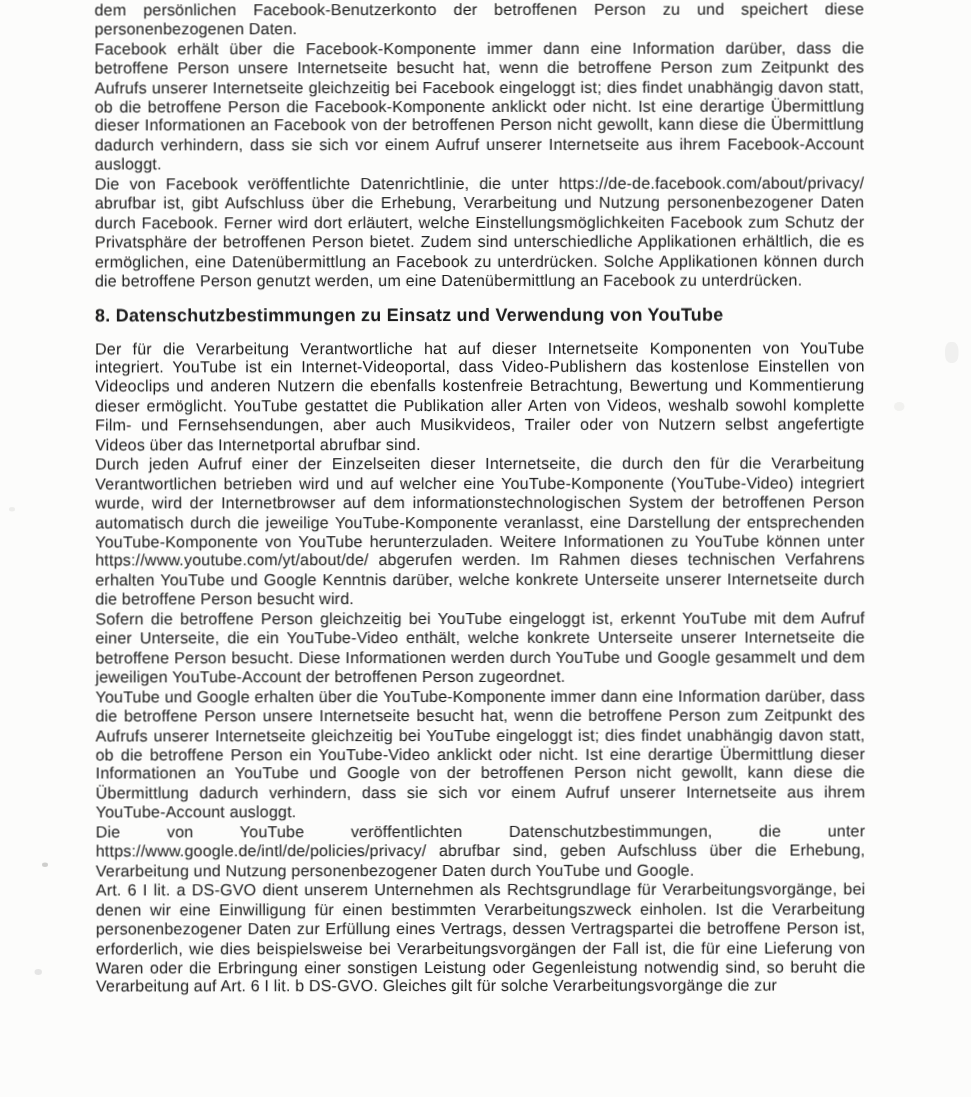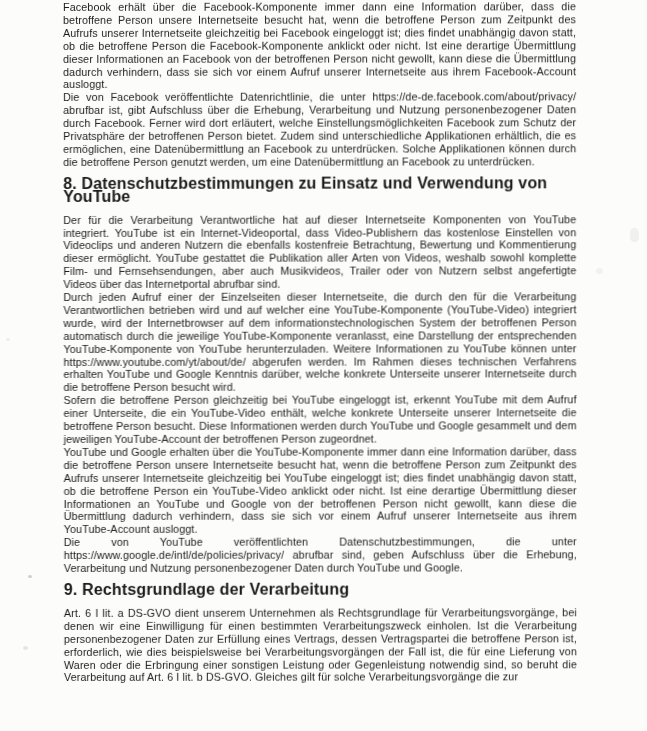--- a/index.html
+++ b/index.html
@@ -31,21 +31,21 @@
     text-align: justify;
     letter-spacing: 0.1px;
     hyphens: none;
     overflow-wrap: break-word;
     filter: blur(0.28px) contrast(1.02);
     transform: rotate(-0.08deg);
     transform-origin: top left;
   }
   .content p { margin: 0; }
   .content h2 {
-    font-size: 16px;
+    font-size: 12px;
     font-weight: bold;
     text-align: left;
     margin: 9px 0 10px 0;
     letter-spacing: 0.15px;
   }
   .speck {
     position: absolute;
     border-radius: 50%;
     pointer-events: none;
   }
@@ -53,29 +53,29 @@
   .speck-2 { left: 23px; top: 646px; width: 5px; height: 4px; background: rgba(150,150,148,0.22); }
   .speck-3 { left: 630px; top: 228px; width: 9px; height: 14px; background: rgba(190,190,186,0.18); border-radius: 40%; }
   .speck-4 { left: 596px; top: 268px; width: 7px; height: 6px; background: rgba(185,185,182,0.16); }
   .speck-5 { left: 6px; top: 338px; width: 4px; height: 3px; background: rgba(170,170,168,0.18); }
 </style>
 </head>
 <body>
 
 <div class="page">
   <main class="content">
+      <p>dem persönlichen Facebook-Benutzerkonto der betroffenen Person zu und speichert diese personenbezogenen Daten.</p>
       <p>Facebook erhält über die Facebook-Komponente immer dann eine Information darüber, dass die betroffene Person unsere Internetseite besucht hat, wenn die betroffene Person zum Zeitpunkt des Aufrufs unserer Internetseite gleichzeitig bei Facebook eingeloggt ist; dies findet unabhängig davon statt, ob die betroffene Person die Facebook-Komponente anklickt oder nicht. Ist eine derartige Übermittlung dieser Informationen an Facebook von der betroffenen Person nicht gewollt, kann diese die Übermittlung dadurch verhindern, dass sie sich vor einem Aufruf unserer Internetseite aus ihrem Facebook-Account ausloggt.</p>
       <p>Die von Facebook veröffentlichte Datenrichtlinie, die unter https://de-de.facebook.com/about/privacy/ abrufbar ist, gibt Aufschluss über die Erhebung, Verarbeitung und Nutzung personenbezogener Daten durch Facebook. Ferner wird dort erläutert, welche Einstellungsmöglichkeiten Facebook zum Schutz der Privatsphäre der betroffenen Person bietet. Zudem sind unterschiedliche Applikationen erhältlich, die es ermöglichen, eine Datenübermittlung an Facebook zu unterdrücken. Solche Applikationen können durch die betroffene Person genutzt werden, um eine Datenübermittlung an Facebook zu unterdrücken.</p>
       <h2>8. Datenschutzbestimmungen zu Einsatz und Verwendung von YouTube</h2>
       <p>Der für die Verarbeitung Verantwortliche hat auf dieser Internetseite Komponenten von YouTube integriert. YouTube ist ein Internet-Videoportal, dass Video-Publishern das kostenlose Einstellen von Videoclips und anderen Nutzern die ebenfalls kostenfreie Betrachtung, Bewertung und Kommentierung dieser ermöglicht. YouTube gestattet die Publikation aller Arten von Videos, weshalb sowohl komplette Film- und Fernsehsendungen, aber auch Musikvideos, Trailer oder von Nutzern selbst angefertigte Videos über das Internetportal abrufbar sind.</p>
       <p>Durch jeden Aufruf einer der Einzelseiten dieser Internetseite, die durch den für die Verarbeitung Verantwortlichen betrieben wird und auf welcher eine YouTube-Komponente (YouTube-Video) integriert wurde, wird der Internetbrowser auf dem informationstechnologischen System der betroffenen Person automatisch durch die jeweilige YouTube-Komponente veranlasst, eine Darstellung der entsprechenden YouTube-Komponente von YouTube herunterzuladen. Weitere Informationen zu YouTube können unter https://www.youtube.com/yt/about/de/ abgerufen werden. Im Rahmen dieses technischen Verfahrens erhalten YouTube und Google Kenntnis darüber, welche konkrete Unterseite unserer Internetseite durch die betroffene Person besucht wird.</p>
       <p>Sofern die betroffene Person gleichzeitig bei YouTube eingeloggt ist, erkennt YouTube mit dem Aufruf einer Unterseite, die ein YouTube-Video enthält, welche konkrete Unterseite unserer Internetseite die betroffene Person besucht. Diese Informationen werden durch YouTube und Google gesammelt und dem jeweiligen YouTube-Account der betroffenen Person zugeordnet.</p>
       <p>YouTube und Google erhalten über die YouTube-Komponente immer dann eine Information darüber, dass die betroffene Person unsere Internetseite besucht hat, wenn die betroffene Person zum Zeitpunkt des Aufrufs unserer Internetseite gleichzeitig bei YouTube eingeloggt ist; dies findet unabhängig davon statt, ob die betroffene Person ein YouTube-Video anklickt oder nicht. Ist eine derartige Übermittlung dieser Informationen an YouTube und Google von der betroffenen Person nicht gewollt, kann diese die Übermittlung dadurch verhindern, dass sie sich vor einem Aufruf unserer Internetseite aus ihrem YouTube-Account ausloggt.</p>
       <p>Die von YouTube veröffentlichten Datenschutzbestimmungen, die unter https://www.google.de/intl/de/policies/privacy/ abrufbar sind, geben Aufschluss über die Erhebung, Verarbeitung und Nutzung personenbezogener Daten durch YouTube und Google.</p>
-      <h2>9. Rechtsgrundlage der Verarbeitung</h2>
       <p>Art. 6 I lit. a DS-GVO dient unserem Unternehmen als Rechtsgrundlage für Verarbeitungsvorgänge, bei denen wir eine Einwilligung für einen bestimmten Verarbeitungszweck einholen. Ist die Verarbeitung personenbezogener Daten zur Erfüllung eines Vertrags, dessen Vertragspartei die betroffene Person ist, erforderlich, wie dies beispielsweise bei Verarbeitungsvorgängen der Fall ist, die für eine Lieferung von Waren oder die Erbringung einer sonstigen Leistung oder Gegenleistung notwendig sind, so beruht die Verarbeitung auf Art. 6 I lit. b DS-GVO. Gleiches gilt für solche Verarbeitungsvorgänge die zur</p>
     </main>
   <div class="speck speck-1"></div>
   <div class="speck speck-2"></div>
   <div class="speck speck-3"></div>
   <div class="speck speck-4"></div>
   <div class="speck speck-5"></div>
 </div>
 
 </body></html>

